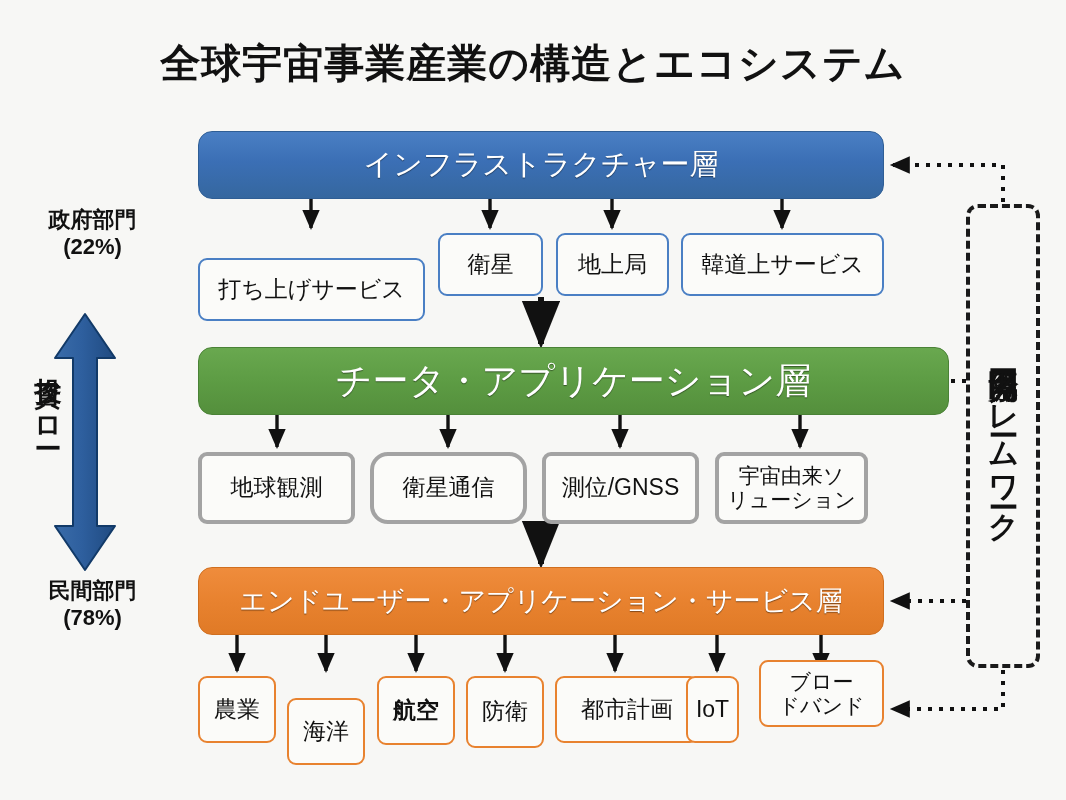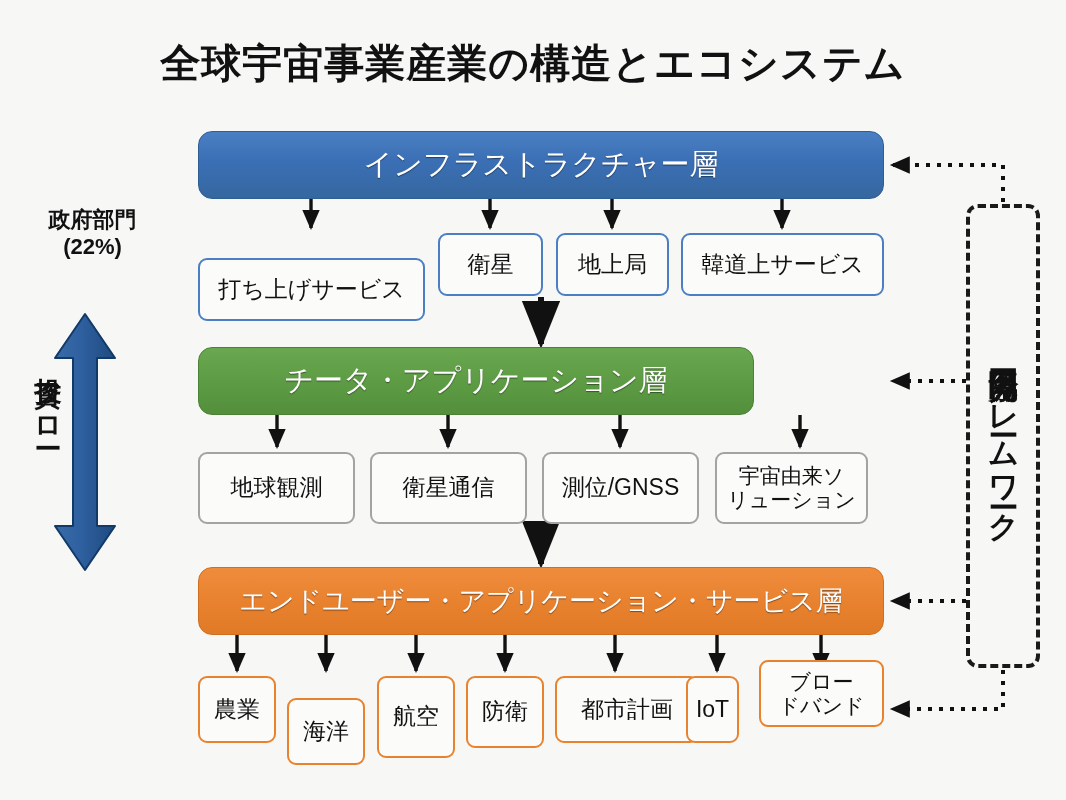--- a/index.html
+++ b/index.html
@@ -33,24 +33,24 @@
     box-sizing:border-box;
     white-space:nowrap;
   }
   #bar-infra{
     left:198px;top:131px;width:686px;height:68px;
     background:linear-gradient(180deg,#4a7fc4 0%,#3b6fb5 45%,#35679f 100%);
     border:1px solid #2f5e95;
     font-size:29px;
   }
   #bar-data{
-    left:198px;top:347px;width:556px;height:68px;
+    left:198px;top:347px;width:751px;height:68px;
     background:linear-gradient(180deg,#69a84f 0%,#5d9c44 50%,#548f3c 100%);
     border:1px solid #4a8236;
-    font-size:29px;
+    font-size:36px;
   }
   #bar-end{
     left:198px;top:567px;width:686px;height:68px;
     background:linear-gradient(180deg,#ef8c3c 0%,#e8822f 50%,#e07a26 100%);
     border:1px solid #d06f1f;
     font-size:27px;
   }
 
   
   .chip{
@@ -58,40 +58,40 @@
     background:#fbfbf9;
     border-radius:9px;
     box-sizing:border-box;
     display:flex;align-items:center;justify-content:center;
     text-align:center;
     color:#111;
     line-height:1.12;
     font-size:23px;
   }
   .chip.blue{border:2px solid #4a7fc4;}
-  .chip.green{border:2px solid #a3a3a3;}
+  .chip.green{border:4px solid #a3a3a3;}
   .chip.orange{border:2px solid #e8822f;}
   .chip.two-line{font-size:21px;}
 
   
   #chip-launch{left:198px;top:233px;width:227px;height:63px;margin-top:25px;}
   #chip-sat   {left:438px;top:233px;width:105px;height:63px;}
   #chip-ground{left:556px;top:233px;width:113px;height:63px;}
   #chip-orbit {left:681px;top:233px;width:203px;height:63px;}
 
   
   #chip-eo   {left:198px;top:452px;width:157px;height:72px;}
-  #chip-satcom{left:370px;top:452px;width:157px;height:72px;}
+  #chip-satcom{left:370px;top:452px;width:157px;height:72px;border-radius:18px;}
   #chip-gnss {left:542px;top:452px;width:157px;height:72px;}
   #chip-space{left:715px;top:452px;width:153px;height:72px;}
 
   
   #chip-agri {left:198px;top:676px;width:78px;height:67px;}
   #chip-ocean{left:287px;top:676px;width:78px;height:67px;margin-top:22px;}
-  #chip-avia {left:377px;top:676px;width:78px;height:82px;}
+  #chip-avia {left:377px;top:676px;width:78px;height:69px;font-weight:bold;}
   #chip-def  {left:466px;top:676px;width:78px;height:72px;}
   #chip-urban{left:555px;top:676px;width:144px;height:67px;}
   #chip-iot  {left:686px;top:676px;width:53px;height:67px;}
   #chip-bb   {left:759px;top:660px;width:125px;height:67px;}
 
   
   .sector-label{
     position:absolute;
     text-align:center;
     color:#111;
@@ -199,20 +199,24 @@
       <path d="M966,601 L893,601" marker-end="url(#ahd)"></path>
       <path d="M1003,670 L1003,709 L893,709" marker-end="url(#ahd)"></path>
     </g>
   </svg>
 
   <div class="sector-label" id="sector-gov">
     <div>政府部門</div>
     <div>(22%)</div>
   </div>
 
+  <div class="sector-label" id="sector-priv">
+    <div>民間部門</div>
+    <div>(78%)</div>
+  </div>
 
   <div id="flow-label">投資フロー</div>
 
   <svg id="flow-arrow" viewBox="0 0 66 260" xmlns="http://www.w3.org/2000/svg">
     <defs>
       <linearGradient id="blueGrad" x1="0" y1="0" x2="1" y2="0">
         <stop offset="0%" stop-color="#3a6ca9"></stop>
         <stop offset="45%" stop-color="#2e5f9e"></stop>
         <stop offset="100%" stop-color="#1f4a80"></stop>
       </linearGradient>

